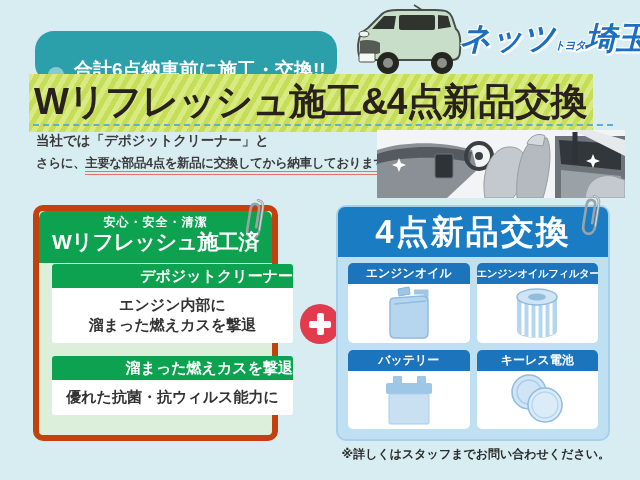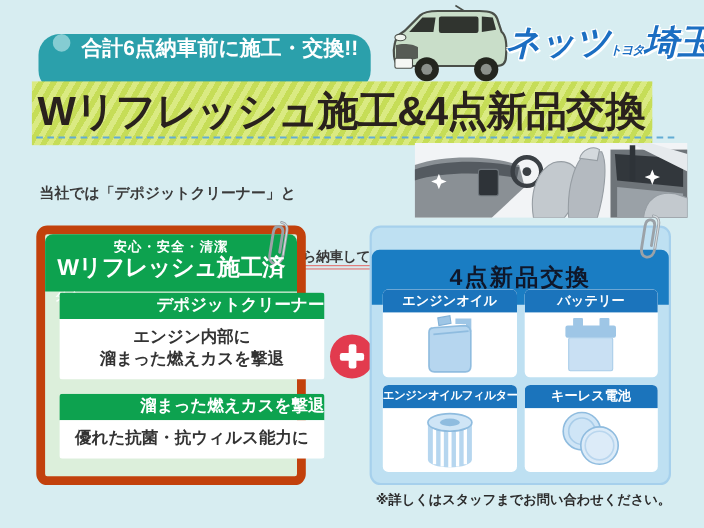--- a/index.html
+++ b/index.html
@@ -1,54 +1,54 @@
 <!DOCTYPE html>
 <html><head>
 <meta charset="utf-8">
 <style>
   html,body{margin:0;padding:0;}
   body{font-family:"Liberation Sans","DejaVu Sans",sans-serif;}
   .stage{position:relative;width:640px;height:480px;background:#D7EDF1;overflow:hidden;}
 
   
   .badge{position:absolute;left:35px;top:31px;width:302px;height:52px;background:#2BA0AB;
-         border-radius:19px;display:flex;align-items:flex-start;}
+         border-radius:19px;display:flex;align-items:flex-end;}
   .badge-dot{width:16px;height:16px;border-radius:50%;background:#85CCD2;margin-left:13px;flex:0 0 auto;}
   .badge-label{color:#FFFFFF;font-weight:bold;font-size:19px;letter-spacing:0px;margin-left:10px;white-space:nowrap;}
 
   
   .car{position:absolute;left:352px;top:3px;width:114px;height:78px;}
   .logo{position:absolute;left:459px;top:17px;width:170px;white-space:nowrap;
         color:#1B6EC2;font-weight:bold;font-style:italic;
         text-shadow:-1px -1px 0 #fff,1px -1px 0 #fff,-1px 1px 0 #fff,2px 2px 0 #fff,0 2px 0 #fff;}
   .logo .big{font-size:32px;letter-spacing:-1px;}
   .logo .small{font-size:11px;letter-spacing:-1px;}
 
   
   .main-title{position:absolute;left:29px;top:74px;}
   .main-title span{display:inline-block;padding:3px 7px 5px 5px;
       background:repeating-linear-gradient(120deg,#DAEA82 0 5px,#C6DD57 5px 10px);
       color:#29211D;font-size:37px;font-weight:800;letter-spacing:-1px;white-space:nowrap;}
   .divider{position:absolute;left:33px;top:124px;width:580px;border-top:2px dashed #62ACD4;}
 
   
   .intro{position:absolute;left:36px;top:130px;width:345px;color:#3A3A3A;font-weight:600;}
-  .intro .l{font-size:13.5px;line-height:22px;white-space:nowrap;margin-top:35px;}
+  .intro .l{font-size:13.5px;line-height:22px;white-space:nowrap;}
   .intro .l3{font-size:12.5px;letter-spacing:-0.4px;}
   .intro .emph{border-bottom:4px double #E4716E;padding-bottom:1px;}
 
   
   .interior{position:absolute;left:377px;top:130px;width:248px;height:68px;}
 
   
   .panel{position:absolute;top:205px;height:236px;border-radius:10px;box-sizing:border-box;}
   .clip{position:absolute;top:-14px;right:8px;width:18px;height:44px;transform:rotate(9deg);}
 
   
-  .left-panel{left:33px;width:245px;background:#DCEFDB;border:8px solid #c2410c;}
+  .left-panel{left:33px;width:245px;background:#DCEFDB;border:6px solid #c2410c;}
   .lp-head{background:#0DA24F;border-radius:7px 7px 0 0;height:52px;text-align:center;color:#fff;
            padding-top:4px;box-sizing:border-box;}
   .lp-tag{font-size:12px;font-weight:bold;letter-spacing:1px;line-height:14px;}
   .lp-title{position:relative;display:inline-block;font-size:21px;font-weight:800;letter-spacing:-0.5px;line-height:26px;white-space:nowrap;}
   .lp-ruby{position:absolute;left:-2px;top:-8px;font-size:9px;font-weight:bold;letter-spacing:0;margin-top:34px;}
   .lp-card{position:absolute;left:13px;width:241px;border-radius:3px;overflow:hidden;}
   .lp-card .head{background:#0DA24F;color:#fff;font-size:15px;font-weight:bold;text-align:right;
                  height:24px;line-height:24px;white-space:nowrap;}
   .lp-card .body{background:#FFFFFF;text-align:center;color:#333;font-size:15px;font-weight:600;
                  line-height:20px;padding:7px 2px 8px 2px;}
@@ -57,21 +57,21 @@
 
   
   .plus{position:absolute;left:300px;top:304px;width:40px;height:40px;border-radius:50%;background:#E23B4E;}
   .plus .h,.plus .v{position:absolute;background:#fff;border-radius:2px;}
   .plus .h{left:9px;top:16.5px;width:22px;height:7px;}
   .plus .v{left:16.5px;top:9px;width:7px;height:22px;}
 
   
   .right-panel{left:336px;width:274px;background:#BEE0F2;border:2px solid #A6D0EC;}
   .rp-head{background:#1A7DC3;border-radius:7px 7px 0 0;height:50px;display:flex;align-items:center;justify-content:center;
-           color:#0f172a;font-size:21px;font-weight:800;letter-spacing:2px;margin-top:20px;}
+           color:#ffffff;font-size:33px;font-weight:800;letter-spacing:2px;}
   .rp-grid{position:absolute;left:10px;right:10px;top:56px;bottom:10px;display:grid;
            grid-template-columns:1fr 1fr;grid-template-rows:1fr 1fr;gap:7px;}
   .rp-card{background:#fff;border-radius:5px;overflow:hidden;display:flex;flex-direction:column;}
   .rp-card .head{background:#1B74BC;color:#fff;font-size:12px;font-weight:bold;text-align:center;
                  height:21px;line-height:21px;white-space:nowrap;}
   .rp-card .head.tight{font-size:10.5px;letter-spacing:-0.5px;}
   .rp-card .icon{flex:1;display:flex;align-items:center;justify-content:center;}
 
   
   .footnote{position:absolute;right:30px;top:446px;font-size:12px;font-weight:700;color:#2B2B2B;white-space:nowrap;}
@@ -178,50 +178,50 @@
           <svg width="54" height="54" viewBox="0 0 54 54">
             <path d="M16,3 L27,1 L28,8 L17,10 Z" fill="#9EC6E6" stroke="#83B2D8"></path>
             <path d="M32,6 L44,6 L44,16" fill="none" stroke="#9EC6E6" stroke-width="5"></path>
             <path d="M12,12 L40,10 C44,10 46,13 46,17 L46,47 C46,50 44,52 41,52 L13,52 C10,52 8,50 8,47 L8,16 C8,13 9,12 12,12 Z" fill="#B6D6EF" stroke="#8FBCDF" stroke-width="1.5"></path>
             <path d="M12,18 L44,15" stroke="#8FBCDF" stroke-width="1.5" fill="none"></path>
           </svg>
         </div>
       </div>
 
       <div class="rp-card">
-        <div class="head">バッテリー</div>
-        <div class="icon">
-          <svg width="56" height="52" viewBox="0 0 56 52">
-            <rect x="12" y="2" width="9" height="8" rx="1" fill="#9EC6E6"></rect>
-            <rect x="36" y="2" width="9" height="8" rx="1" fill="#9EC6E6"></rect>
-            <rect x="5" y="9" width="46" height="11" rx="2" fill="#9EC6E6"></rect>
-            <rect x="8" y="20" width="40" height="30" rx="1.5" fill="#C9E0F3" stroke="#A9CDE9"></rect>
-          </svg>
-        </div>
-      </div>
-
-      <div class="rp-card">
         <div class="head tight">エンジンオイルフィルター</div>
         <div class="icon">
           <svg width="50" height="54" viewBox="0 0 50 54">
             <path d="M5,11 L45,11 L45,45 C45,49 36,52 25,52 C14,52 5,49 5,45 Z" fill="#B6D6EF"></path>
             <g stroke="#FFFFFF" stroke-width="3">
               <line x1="11" y1="13" x2="11" y2="49"></line>
                 <line x1="18" y1="14" x2="18" y2="51"></line>
               <line x1="25" y1="14" x2="25" y2="52"></line>
                 <line x1="32" y1="14" x2="32" y2="51"></line>
               <line x1="39" y1="13" x2="39" y2="49"></line>
             </g>
             <ellipse cx="25" cy="11" rx="20" ry="8" fill="#CFE5F6" stroke="#8FBCDF" stroke-width="1.5"></ellipse>
             <ellipse cx="25" cy="11" rx="9" ry="3.5" fill="#8FBCDF"></ellipse>
           </svg>
         </div>
       </div>
 
       <div class="rp-card">
+        <div class="head">バッテリー</div>
+        <div class="icon">
+          <svg width="56" height="52" viewBox="0 0 56 52">
+            <rect x="12" y="2" width="9" height="8" rx="1" fill="#9EC6E6"></rect>
+            <rect x="36" y="2" width="9" height="8" rx="1" fill="#9EC6E6"></rect>
+            <rect x="5" y="9" width="46" height="11" rx="2" fill="#9EC6E6"></rect>
+            <rect x="8" y="20" width="40" height="30" rx="1.5" fill="#C9E0F3" stroke="#A9CDE9"></rect>
+          </svg>
+        </div>
+      </div>
+
+      <div class="rp-card">
         <div class="head">キーレス電池</div>
         <div class="icon">
           <svg width="64" height="56" viewBox="0 0 64 56">
             <circle cx="24" cy="20" r="17" fill="#CFE5F6" stroke="#8FBCDF" stroke-width="1.5"></circle>
             <circle cx="24" cy="20" r="12" fill="none" stroke="#A9CDE9" stroke-width="1.5"></circle>
             <circle cx="40" cy="33" r="17" fill="#DCEBF8" stroke="#8FBCDF" stroke-width="1.5"></circle>
             <circle cx="40" cy="33" r="13" fill="none" stroke="#B9D6EE" stroke-width="1.5"></circle>
           </svg>
         </div>
       </div>

